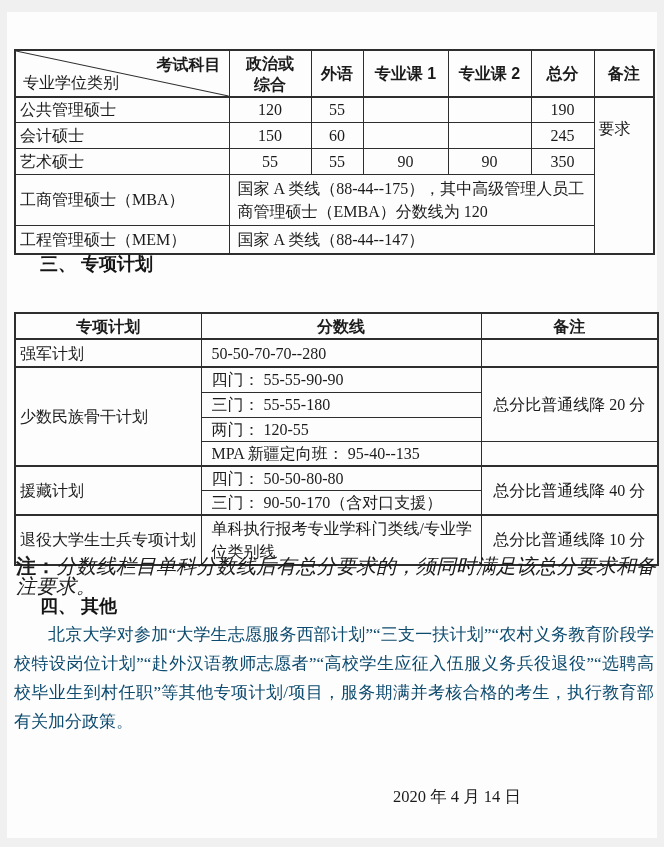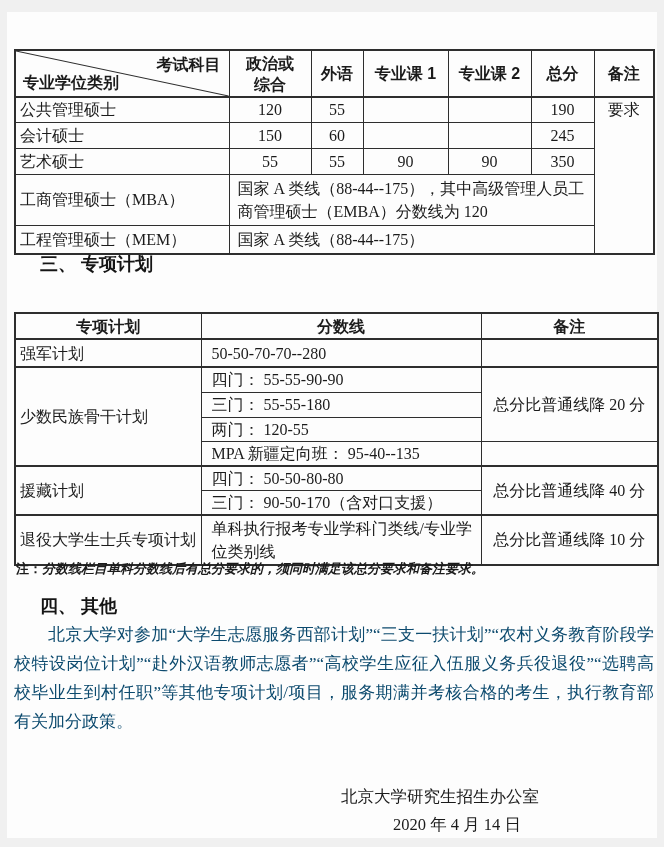--- a/index.html
+++ b/index.html
@@ -13,39 +13,39 @@
   td{border:1px solid #2e2e2e;font-size:16px;line-height:21px;vertical-align:middle;
      padding:1px 4px;overflow:hidden;}
   .t1{left:14px;top:5px;width:639px;border:2px solid #2e2e2e;margin-top:44px;}
   .t2{left:14px;top:312px;width:643px;border:2px solid #2e2e2e;}
   tr.hr > td{border-bottom-width:2px;font-family:"Liberation Sans","DejaVu Sans",sans-serif;
              font-weight:bold;text-align:center;}
   tr.gt > td{border-top-width:2px;}
   .num{text-align:center;}
   .namecell{text-align:left;}
   .prewrap{white-space:pre-line;}
-  .remark-top{vertical-align:top;text-align:center;padding-top:1px;font-family:Liberation Serif, serif;}
+  .remark-top{vertical-align:top;padding-top:20px;font-family:Liberation Serif, serif;}
   .center{text-align:center;}
   .scorecell{text-align:left;padding-left:10px;}
   .spancell{text-align:left;padding:2px 8px;line-height:23px;}
 
   
   .diag{position:relative;padding:0;}
   .diag svg{position:absolute;left:0;top:0;width:100%;height:100%;}
   .diag-top{position:absolute;right:8px;top:3px;font-family:"Liberation Sans","DejaVu Sans",sans-serif;
             font-weight:bold;font-size:16px;}
   .diag-bottom{position:absolute;left:7px;bottom:3px;font-family:"Liberation Sans","DejaVu Sans",sans-serif;
-               font-weight:bold;font-size:16px;}
+               font-weight:normal;font-size:16px;}
 
   
   .heading{position:absolute;left:40px;font-family:"Liberation Sans","DejaVu Sans",sans-serif;
            font-weight:bold;font-size:18px;color:#151515;}
   .h3{top:252px;}
   .h4{top:594px;}
-  .note{position:absolute;left:16px;top:556px;width:640px;font-size:13px;line-height:26px;font-weight:bold;}
+  .note{position:absolute;left:16px;top:556px;width:640px;font-size:20px;line-height:20px;}
   .note b{font-family:"Liberation Sans","DejaVu Sans",sans-serif;font-style:normal;}
   .note .note-text{font-style:italic;}
   .para{position:absolute;left:14px;top:620px;width:640px;font-size:17px;line-height:29px;
         text-align:justify;text-indent:2em;color:#0c4a6e;}
   .footer{position:absolute;left:250px;top:783px;width:380px;text-align:center;
           font-size:16.5px;line-height:28px;}
   .footer .date{padding-left:34px;}
 </style>
 </head>
 <body>
@@ -104,21 +104,21 @@
         <td class="num">90</td>
         <td class="num">90</td>
         <td class="num">350</td>
       </tr>
       <tr style="height:47px">
         <td class="namecell">工商管理硕士（MBA）</td>
         <td class="spancell" colspan="5">国家 A 类线（88-44--175），其中高级管理人员工商管理硕士（EMBA）分数线为 120</td>
       </tr>
       <tr style="height:25px">
         <td class="namecell">工程管理硕士（MEM）</td>
-        <td class="spancell center" colspan="5">国家 A 类线（88-44--175）</td>
+        <td class="spancell center" colspan="5">国家 A 类线（88-44--147）</td>
       </tr>
     </tbody>
   </table>
 
   <div class="heading h3">三、 专项计划</div>
 
   <table class="t2">
     <colgroup>
       <col style="width:186px">
         <col style="width:280px">
@@ -167,16 +167,15 @@
   </table>
 
   <div class="note">
     <b>注：</b><span class="note-text">分数线栏目单科分数线后有总分要求的，须同时满足该总分要求和备注要求。</span>
   </div>
 
   <div class="heading h4">四、 其他</div>
   <div class="para">北京大学对参加“大学生志愿服务西部计划”“三支一扶计划”“农村义务教育阶段学校特设岗位计划”“赴外汉语教师志愿者”“高校学生应征入伍服义务兵役退役”“选聘高校毕业生到村任职”等其他专项计划/项目，服务期满并考核合格的考生，执行教育部有关加分政策。</div>
 
   <div class="footer">
-    <div>北京大学研究生招生办公室</div>
     <div class="date">2020 年 4 月 14 日</div>
   </div>
 </div>
 
 </body></html>

